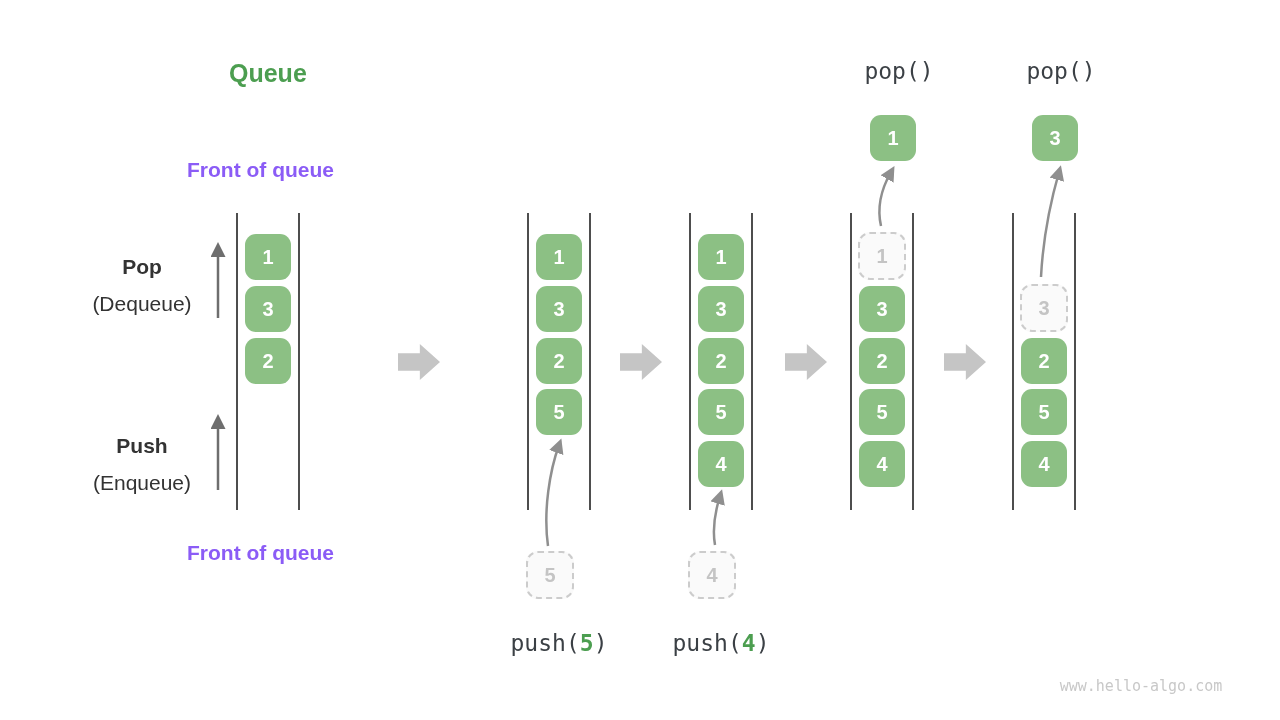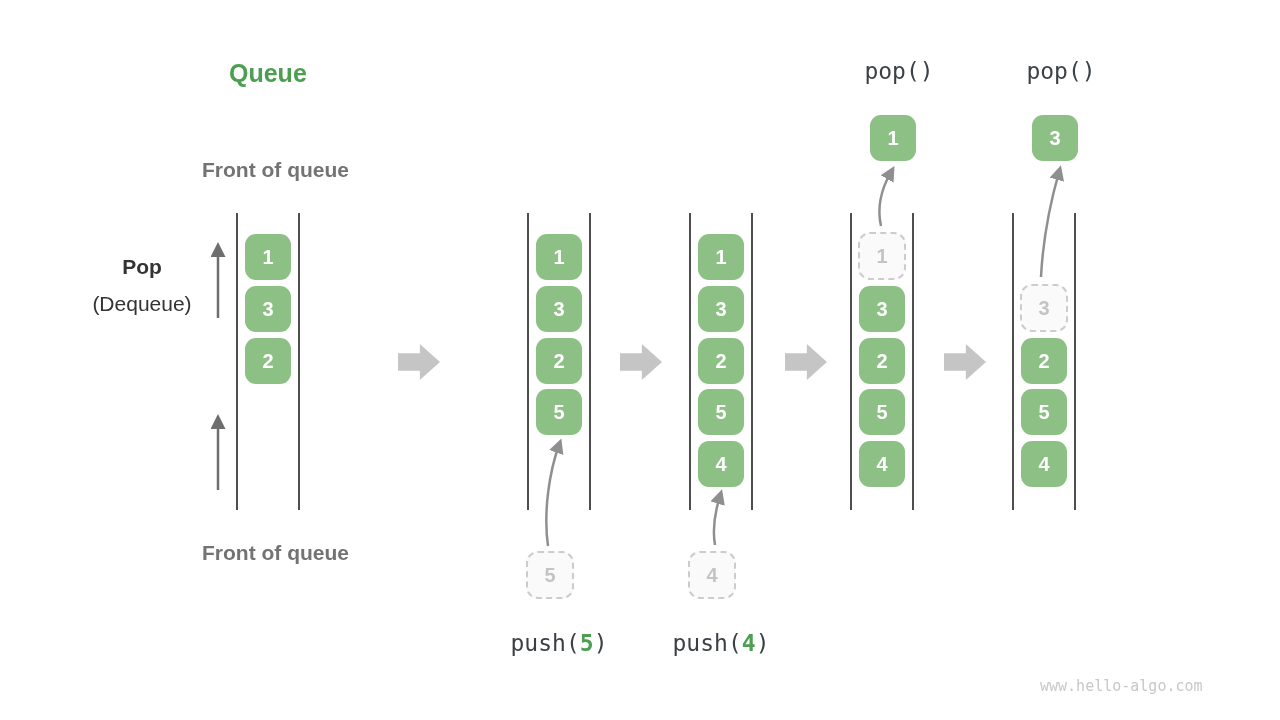--- a/index.html
+++ b/index.html
@@ -18,21 +18,21 @@
   html,body{margin:0;padding:0;background:#fff;}
   #canvas{
     position:relative;width:1280px;height:720px;background:#ffffff;
     font-family:"Liberation Sans",sans-serif;overflow:hidden;
   }
   .abs{position:absolute;}
   .title{
     font-size:25px;font-weight:bold;color:var(--green-text);
   }
   .side-label{
-    font-size:21px;font-weight:bold;color:#737373;text-align:right;
+    font-size:21px;font-weight:bold;color:#8b5cf6;text-align:left;
   }
   .op-side{
     text-align:center;color:#333333;font-size:21px;line-height:37px;
   }
   .op-side .b{font-weight:bold;}
   .codefont{
     font-family:"DejaVu Sans Mono",monospace;font-size:23px;color:var(--dark-text);
     text-align:center;white-space:pre;
   }
   .codefont .arg{color:var(--green-text);font-weight:bold;}
@@ -49,38 +49,42 @@
     border-radius:12px;background:var(--ghost-fill);color:var(--ghost-text);
     display:flex;align-items:center;justify-content:center;
     font-size:20px;font-weight:bold;
   }
   .block-arrow{
     width:42px;height:36px;background:var(--block-arrow);
     clip-path:polygon(0 26%,52% 26%,52% 0,100% 50%,52% 100%,52% 74%,0 74%);
   }
   .watermark{
     font-family:"DejaVu Sans Mono",monospace;font-size:15px;color:var(--watermark);
-    text-align:left;
+    text-align:center;
   }
   svg.overlay{position:absolute;left:0;top:0;pointer-events:none;}
 </style>
 </head>
 <body>
 
 <div id="canvas">
 
   <div class="abs title" style="left:229px;top:59px;">Queue</div>
 
   <div class="abs side-label" style="left:187px;top:158px;width:162px;">Front of queue</div>
 
   <div class="abs op-side" style="left:62px;top:248px;width:160px;">
     <div class="b">Pop</div>
     <div>(Dequeue)</div>
   </div>
 
+  <div class="abs op-side" style="left:62px;top:427px;width:160px;">
+    <div class="b">Push</div>
+    <div>(Enqueue)</div>
+  </div>
 
   <div class="abs side-label" style="left:187px;top:541px;width:162px;">Front of queue</div>
 
   <div class="abs watermark" style="left:1040px;top:677px;width:202px;">www.hello-algo.com</div>
 
   <svg class="overlay" width="1280" height="720">
     <defs>
       <marker id="ah-thin" markerWidth="6" markerHeight="6" refX="3.2" refY="3" orient="auto">
         <path d="M0,0 L6,3 L0,6 z" fill="#8F8F8F"></path>
       </marker>

